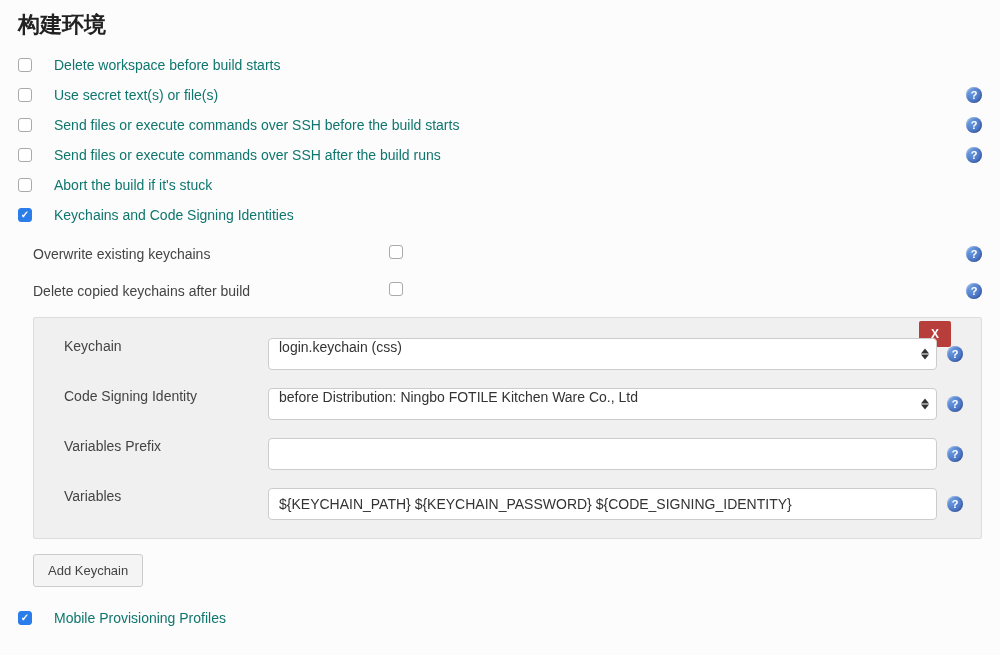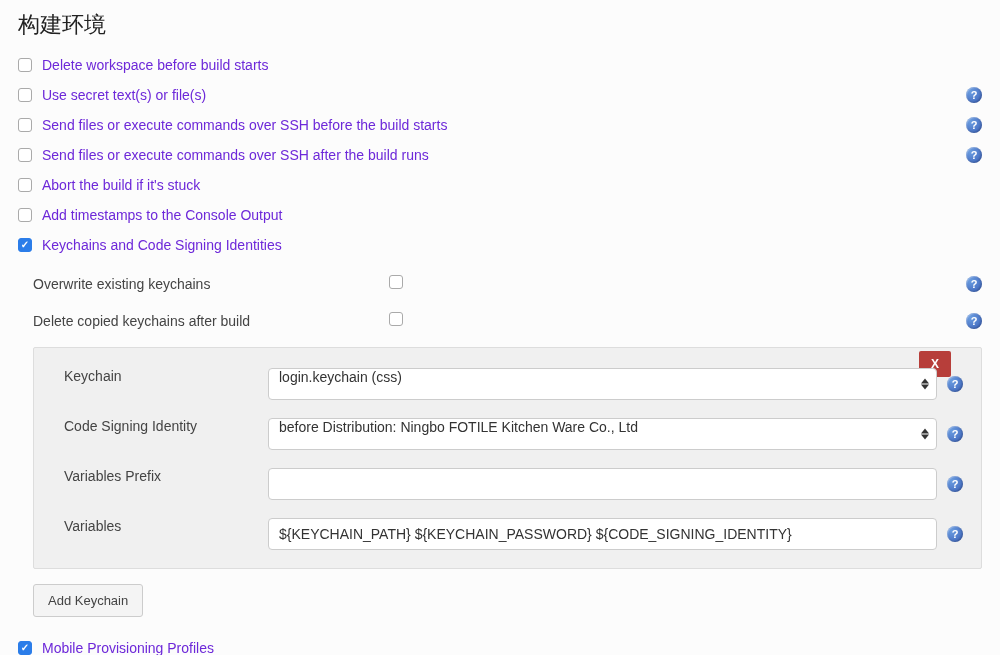--- a/index.html
+++ b/index.html
@@ -9,21 +9,21 @@
     }
     body {
       font-family: -apple-system, BlinkMacSystemFont, "Helvetica Neue", Arial, sans-serif;
       font-size: 14px;
       background: #fcfcfc;
       color: #333;
       width: 1000px;
     }
     .section-title {
       font-size: 22px;
-      font-weight: 400;
+      font-weight: 700;
       padding: 10px 18px 10px 18px;
       color: #222;
     }
     .options-list {
       padding: 0 18px;
     }
     .option-row {
       display: flex;
       align-items: center;
       padding: 7px 0;
@@ -47,22 +47,23 @@
       border-color: #2b7de9;
     }
     .checkbox.checked::after {
       content: "✓";
       color: #fff;
       font-size: 10px;
       line-height: 1;
       font-weight: bold;
     }
     .option-label {
-      color: #6d28d9;
-      flex: 1;
+      color: #0f766e;
+      flex: 1;
+      margin-left: 12px;
     }
     .help-icon {
       width: 16px;
       height: 16px;
       border-radius: 50%;
       background: radial-gradient(circle at 30% 30%, #6a9de0, #3a5fb8);
       color: #fff;
       font-size: 11px;
       font-weight: bold;
       display: inline-flex;
@@ -244,24 +245,20 @@
       <span class="checkbox"></span>
       <span class="option-label">Send files or execute commands over SSH after the build runs</span>
       <span class="help-icon"></span>
     </div>
 
     <div class="option-row">
       <span class="checkbox"></span>
       <span class="option-label">Abort the build if it's stuck</span>
     </div>
 
-    <div class="option-row">
-      <span class="checkbox"></span>
-      <span class="option-label">Add timestamps to the Console Output</span>
-    </div>
 
     <div class="option-row">
       <span class="checkbox checked"></span>
       <span class="option-label">Keychains and Code Signing Identities</span>
     </div>
 
     <div class="sub-section">
       <div class="sub-row">
         <span class="sub-label">Overwrite existing keychains</span>
         <span class="sub-checkbox-wrap"><span class="checkbox"></span></span>

